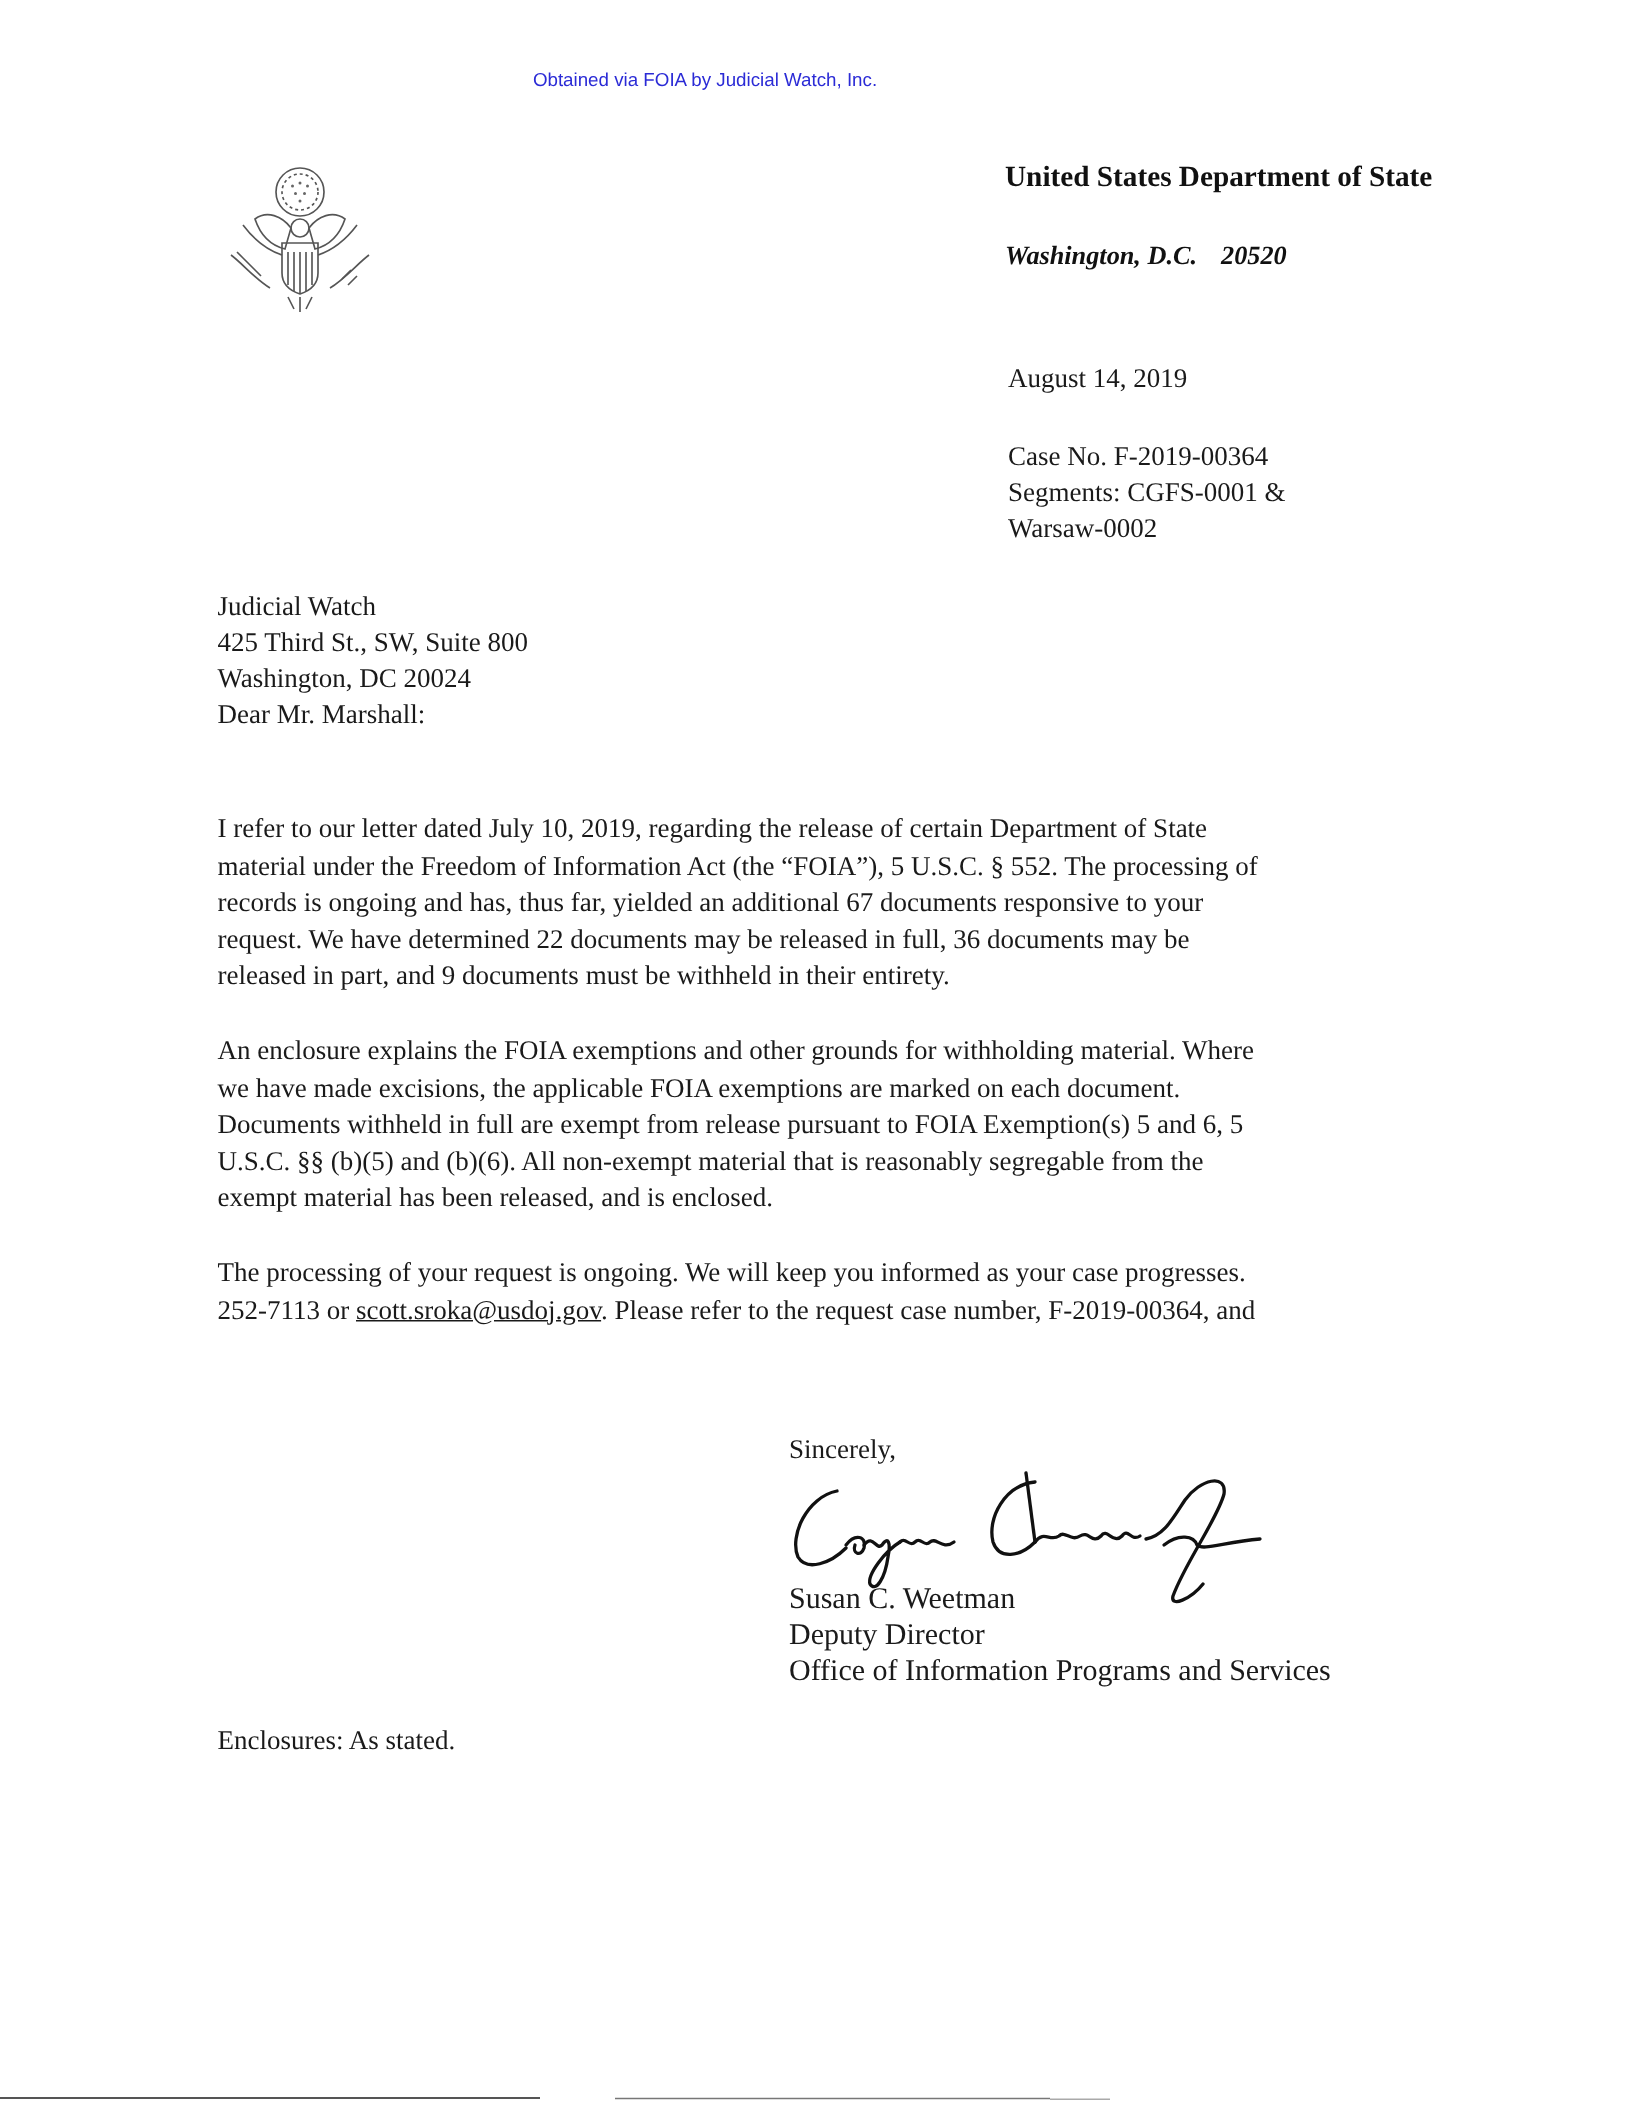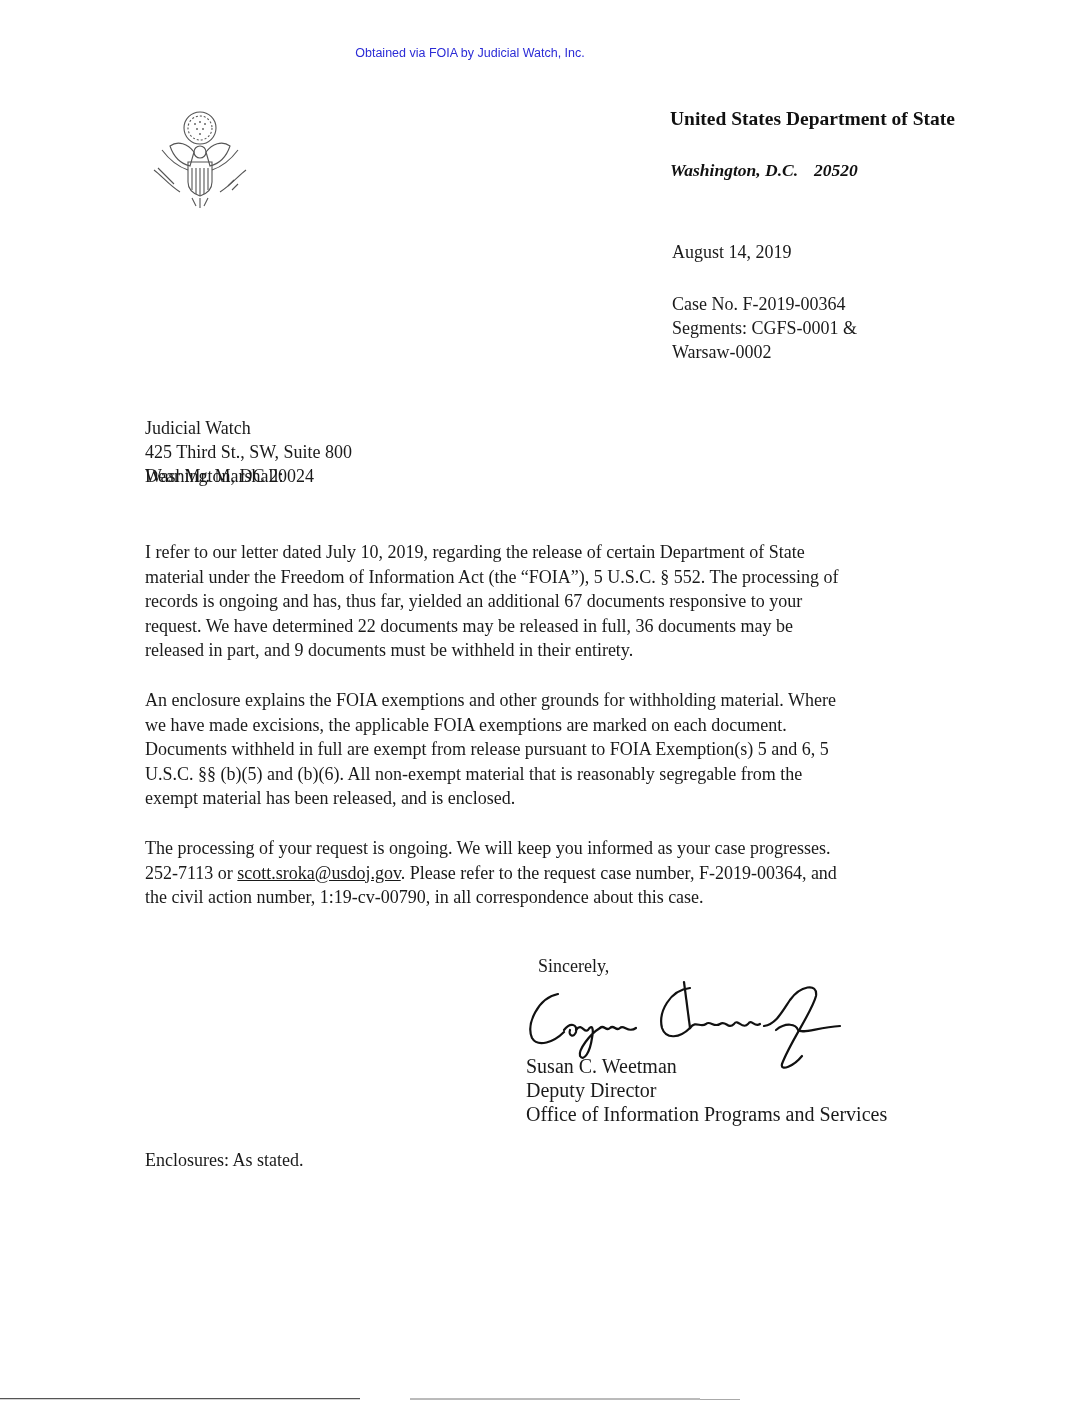--- a/index.html
+++ b/index.html
@@ -14,30 +14,30 @@
       font-family: "Liberation Sans", "DejaVu Sans", sans-serif;
       font-size: 12.5px; color: #2b2bd6;
     }
     .seal { left: 140px; top: 106px; width: 120px; height: 106px; }
     .agency { left: 670px; top: 108px; font-size: 19.5px; font-weight: bold; color: #111; }
     .city { left: 670px; top: 160px; font-size: 17.5px; font-weight: bold; font-style: italic; color: #111; }
     .city .zip { margin-left: 16px; }
     .meta { left: 672px; font-size: 18px; line-height: 24px; }
     .date { top: 228px; margin-top: 12px; }
     .case-block { top: 292px; }
-    .address { left: 145px; top: 392px; font-size: 18px; line-height: 24px; margin-top: 24px; }
+    .address { left: 145px; top: 392px; font-size: 18px; line-height: 24px; }
     .salutation { left: 145px; top: 466px; font-size: 18px; }
     .para {
       left: 145px; width: 840px; font-size: 18px; line-height: 24.5px;
     }
     .p1 { top: 540px; }
     .p2 { top: 688px; }
     .p3 { top: 836px; }
     .para a { color: #1a1a1a; text-decoration: underline; }
-    .closing { left: 526px; top: 956px; font-size: 18px; margin-left: 12px; }
+    .closing { left: 526px; top: 956px; font-size: 18px; }
     .signature { left: 520px; top: 972px; width: 360px; height: 110px; }
     .signer { left: 526px; top: 1054px; font-size: 20px; line-height: 24px; }
     .enclosures { left: 145px; top: 1150px; font-size: 18px; }
     .bottom-rule { left: 0; top: 1398px; width: 1088px; height: 2px; }
     .line { display: block; white-space: nowrap; }
   </style>
 </head>
 <body>
 
 <div class="abs watermark">Obtained via FOIA by Judicial Watch, Inc.</div>
@@ -103,21 +103,20 @@
   <span class="line">An enclosure explains the FOIA exemptions and other grounds for withholding material.  Where</span>
   <span class="line">we have made excisions, the applicable FOIA exemptions are marked on each document.</span>
   <span class="line">Documents withheld in full are exempt from release pursuant to FOIA Exemption(s) 5 and 6, 5</span>
   <span class="line">U.S.C. §§ (b)(5) and (b)(6).  All non-exempt material that is reasonably segregable from the</span>
   <span class="line">exempt material has been released, and is enclosed.</span>
 </div>
 
 <div class="abs para p3">
   <span class="line">The processing of your request is ongoing.  We will keep you informed as your case progresses.</span>
   <span class="line"><span>252-7113 or </span><a>scott.sroka@usdoj.gov</a><span>.  Please refer to the request case number, F-2019-00364, and</span></span>
-  <span class="line">the civil action number, 1:19-cv-00790, in all correspondence about this case.</span>
 </div>
 
 <div class="abs closing">Sincerely,</div>
 
 <svg class="abs signature" viewBox="0 0 360 110">
   <g fill="none" stroke="#111" stroke-width="2.2" stroke-linecap="round" stroke-linejoin="round">
     <path d="M38 22 C18 26 6 52 12 66 C18 76 34 70 44 60"></path>
     <path d="M44 58 C50 50 58 52 56 60 C54 66 48 64 50 58"></path>
     <path d="M56 58 C62 50 64 62 68 58 C72 52 74 56 72 66 C70 80 64 90 60 84 C58 78 70 62 80 56"></path>
     <path d="M80 56 C84 52 86 60 90 56 C94 52 96 60 100 56 C104 52 108 62 116 56"></path>

